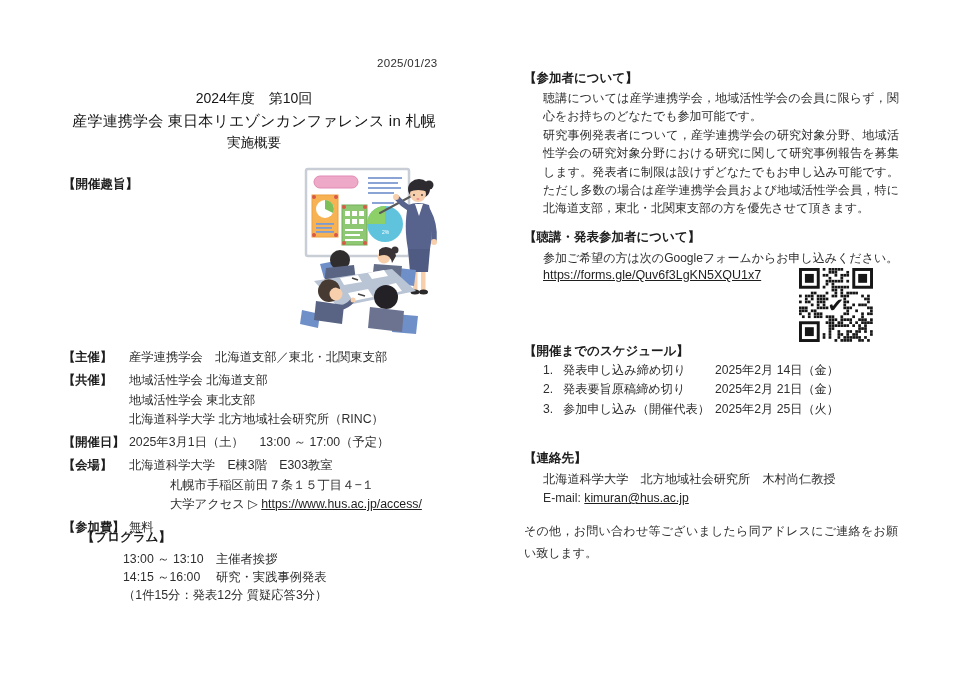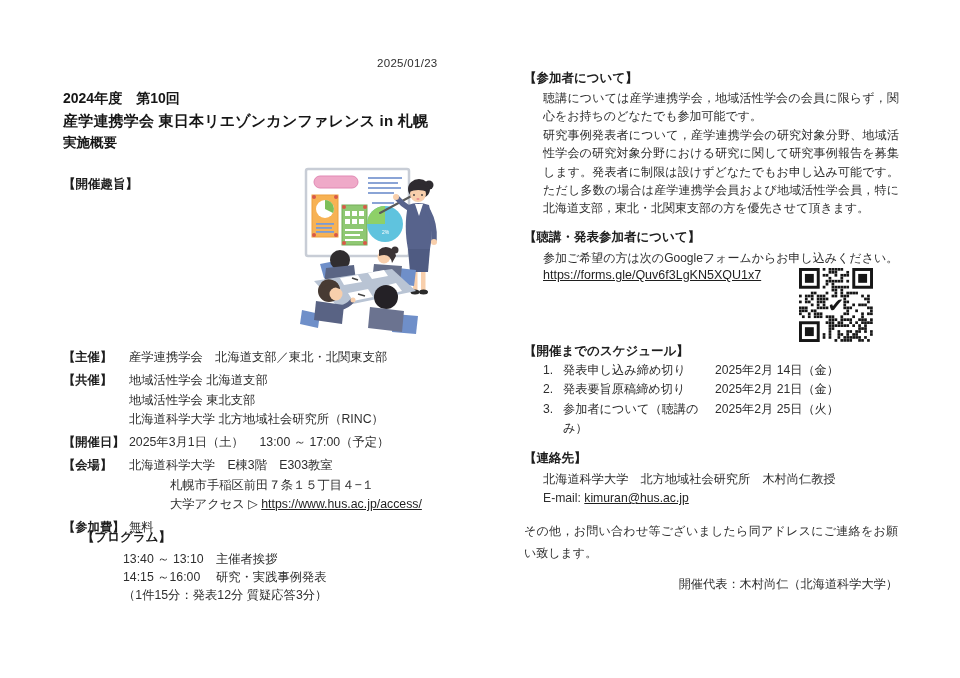--- a/index.html
+++ b/index.html
@@ -1,21 +1,21 @@
 <!DOCTYPE html>
 <html><head>
 <meta charset="utf-8">
 <style>
   html,body{margin:0;padding:0;background:#e8e8e8;}
   .page{position:relative;width:960px;height:678px;background:#ffffff;overflow:hidden;
         font-family:"Liberation Sans","DejaVu Sans",sans-serif;color:#2e2e2e;padding-left:9px;}
   .abs{position:absolute;}
   .hd{font-weight:bold;color:#1d1d1d;font-size:12.5px;}
   .date{left:377px;top:57px;font-size:11.5px;letter-spacing:.3px;}
-  .titleblock{left:63px;top:87px;width:382px;text-align:left;font-weight:bold;color:#161616;}
+  .titleblock{left:63px;top:87px;width:382px;text-align:center;font-weight:normal;color:#161616;}
   .title1{font-size:14px;line-height:22px;}
   .title2{font-size:15px;line-height:23px;letter-spacing:.2px;}
   .title3{font-size:13.5px;line-height:22px;}
   .purpose-hd{left:63px;top:176px;}
   .purpose-body{left:63px;top:194px;width:238px;font-size:11px;line-height:19px;text-align:justify;}
   .purpose-body p{margin:0;text-indent:1em;}
   .illus{left:296px;top:164px;width:165px;height:172px;}
   .details{left:63px;top:348px;width:390px;font-size:12.3px;}
   .drow{display:flex;align-items:flex-start;margin-bottom:3.5px;}
   .dlabel{width:66px;flex:none;font-weight:bold;color:#1d1d1d;line-height:19.5px;}
@@ -196,21 +196,21 @@
     </div>
     <div class="drow">
       <span class="dlabel">【参加費】</span>
       <span class="dval">無料</span>
     </div>
   </div>
 
   <div class="abs program">
     <div class="hd">【プログラム】</div>
     <div class="lines">
-      <div>13:40 ～ 13:10　主催者挨拶</div>
+      <div>13:00 ～ 13:10　主催者挨拶</div>
       <div>14:15 ～16:00　 研究・実践事例発表</div>
       <div>（1件15分：発表12分 質疑応答3分）</div>
     </div>
   </div>
 
   <div class="abs rcol-hd participants-hd">【参加者について】</div>
   <div class="abs participants-body">
     <p>聴講については産学連携学会，地域活性学会の会員に限らず，関心をお持ちのどなたでも参加可能です。</p>
     <p>研究事例発表者について，産学連携学会の研究対象分野、地域活性学会の研究対象分野における研究に関して研究事例報告を募集します。発表者に制限は設けずどなたでもお申し込み可能です。ただし多数の場合は産学連携学会員および地域活性学会員，特に北海道支部，東北・北関東支部の方を優先させて頂きます。</p>
   </div>
@@ -436,27 +436,26 @@
       <span class="sched-label">発表申し込み締め切り</span>
       <span class="sched-date">2025年2月 14日（金）</span>
     </div>
     <div class="sched-row">
       <span class="sched-no">2.</span>
       <span class="sched-label">発表要旨原稿締め切り</span>
       <span class="sched-date">2025年2月 21日（金）</span>
     </div>
     <div class="sched-row">
       <span class="sched-no">3.</span>
-      <span class="sched-label">参加者について（聴講のみ）</span>
+      <span class="sched-label">参加申し込み（開催代表）</span>
       <span class="sched-date">2025年2月 25日（火）</span>
     </div>
   </div>
 
   <div class="abs rcol-hd contact-hd">【連絡先】</div>
   <div class="abs contact-line">北海道科学大学　北方地域社会研究所　木村尚仁教授</div>
   <div class="abs contact-email">
     <span>E-mail: </span><a class="link" href="#">kimuran@hus.ac.jp</a>
   </div>
 
   <div class="abs footer-note">その他，お問い合わせ等ございましたら同アドレスにご連絡をお願い致します。</div>
-  <div class="abs representative">開催代表：木村尚仁（北海道科学大学）</div>
 
 </div>
 
 </body></html>

